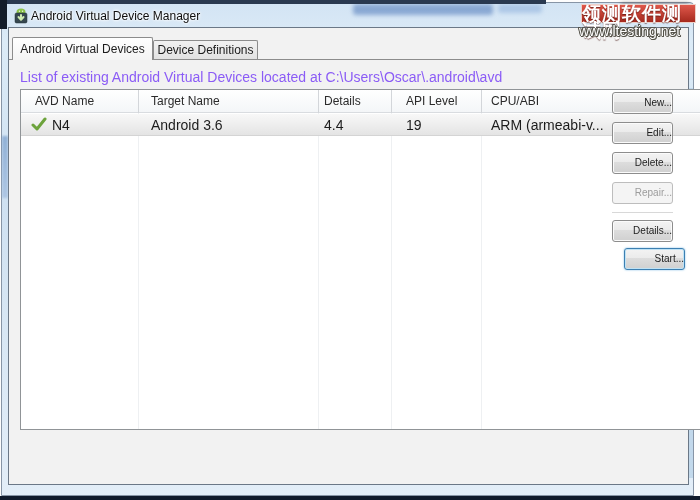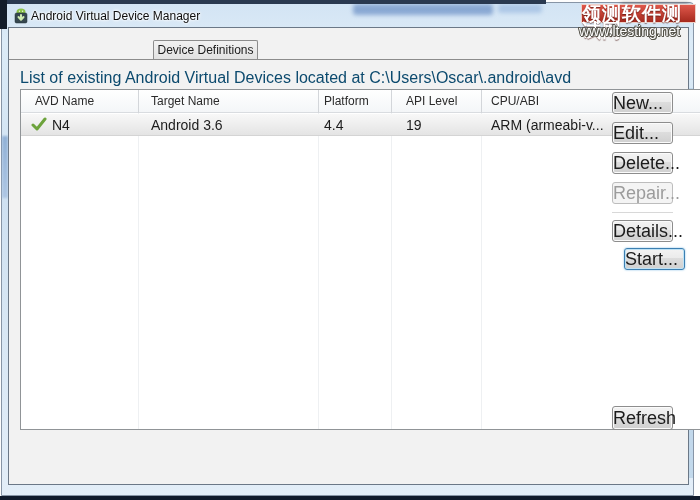--- a/index.html
+++ b/index.html
@@ -32,36 +32,36 @@
             border:1px solid #6b7887; z-index:3; }
 
   .tab { font-size:12px; text-align:center; color:#1c1c1c; border:1px solid #8c8c8c;
          border-bottom:none; border-radius:2px 2px 0 0; }
   .tab-active { left:3px; top:9px; width:141px; height:23px; line-height:22px;
                 background:linear-gradient(#ffffff,#f4f4f4); z-index:2; }
   .tab-inactive { left:144px; top:12px; width:105px; height:19px; line-height:18px;
                   background:linear-gradient(#f2f2f2,#e2e2e2); z-index:1; }
   .tab-line { left:0; top:31px; width:100%; height:1px; background:#8c8c8c; }
 
-  .desc { left:11px; top:41px; font-size:16px; color:#0c4a6e; white-space:nowrap; }
+  .desc { left:11px; top:41px; font-size:14px; color:#8b5cf6; white-space:nowrap; }
 
   
   .table { left:11px; top:61px; width:696px; height:341px; background:#fff; border:1px solid #909497; }
   .thead { left:0; top:0; width:100%; height:23px;
            background:linear-gradient(#ffffff,#f4f6f8); border-bottom:1px solid #d9dce0; }
   .hsep  { top:0; width:1px; height:23px; background:#d3d6da; }
   .bsep  { top:23px; width:1px; bottom:0; background:#eef0f2; }
   .hcell { top:4px; font-size:12px; color:#2b2b2b; white-space:nowrap; }
   .trow  { left:0; top:24px; width:100%; height:22px;
            background:linear-gradient(#f8f8f8,#e4e4e4); border-bottom:1px solid #d4d4d4; }
   .tcell { top:3px; font-size:14px; color:#1c1c1c; white-space:nowrap; }
   .row-icon { left:10px; top:3px; width:16px; height:15px; }
 
   
-  .btn { left:603px; width:61px; height:22px; font-size:18px; color:#1c1c1c; text-align:left;
+  .btn { left:603px; width:61px; height:22px; font-size:10px; color:#1c1c1c; text-align:right;
          line-height:20px; border:1px solid #8d8d8d; border-radius:3px;
          background:linear-gradient(#f3f3f3 0%, #ebebeb 45%, #dddddd 46%, #d0d0d0 100%);
          box-shadow:inset 0 0 0 1px #fbfbfb; cursor:default; }
   .btn-disabled { color:#9c9c9c; border-color:#bdbdbd; background:#f4f4f4; box-shadow:none; }
   .btn-focused  { border-color:#3c7fb1; box-shadow:inset 0 0 0 1px #bfe2f5, 0 0 2px #79b8e2;margin-left:12px; }
   .btn-sep { left:603px; top:184px; width:61px; height:1px; background:#d8d8d8; }
 
   
   .legend-line { display:flex; align-items:center; gap:6px; font-size:12px; color:#1c1c1c; white-space:nowrap; }
   .legend1 { left:13px; top:405px; }
@@ -98,39 +98,40 @@
       <circle cx="6.4" cy="3.2" r="0.6" fill="#fff"></circle>
       <circle cx="9.6" cy="3.2" r="0.6" fill="#fff"></circle>
       <rect x="2" y="5" width="12" height="10" rx="1.5" fill="#36474f" stroke="#22303a" stroke-width="0.5"></rect>
       <path d="M8 7 L8 11 M5.5 9 L8 11.8 L10.5 9" stroke="#cdeab0" stroke-width="2" fill="none" stroke-linecap="round" stroke-linejoin="round"></path>
     </svg>
     <div class="abs title-text">Android Virtual Device Manager</div>
   </div>
 
   <div class="abs client">
 
+    <div class="abs tab tab-active">Android Virtual Devices</div>
     <div class="abs tab tab-inactive">Device Definitions</div>
     <div class="abs tab-line"></div>
 
     <div class="abs desc">List of existing Android Virtual Devices located at C:\Users\Oscar\.android\avd</div>
 
     <div class="abs table">
       <div class="abs thead"></div>
       <div class="abs hsep" style="left:117px"></div>
       <div class="abs hsep" style="left:297px"></div>
       <div class="abs hsep" style="left:370px"></div>
       <div class="abs hsep" style="left:460px"></div>
       <div class="abs bsep" style="left:117px"></div>
       <div class="abs bsep" style="left:297px"></div>
       <div class="abs bsep" style="left:370px"></div>
       <div class="abs bsep" style="left:460px"></div>
 
       <div class="abs hcell" style="left:14px">AVD Name</div>
       <div class="abs hcell" style="left:130px">Target Name</div>
-      <div class="abs hcell" style="left:303px">Platform</div>
+      <div class="abs hcell" style="left:303px">Details</div>
       <div class="abs hcell" style="left:385px">API Level</div>
       <div class="abs hcell" style="left:470px">CPU/ABI</div>
 
       <div class="abs trow">
         <svg class="abs row-icon" viewBox="0 0 16 15">
           <path d="M2 8 L6 12 L14 2" stroke="#6da33c" stroke-width="3" fill="none" stroke-linecap="round" stroke-linejoin="round"></path>
         </svg>
         <div class="abs tcell" style="left:31px">N4</div>
         <div class="abs tcell" style="left:130px">Android 3.6</div>
         <div class="abs tcell" style="left:303px">4.4</div>
@@ -139,20 +140,19 @@
       </div>
     </div>
 
     <div class="abs btn" style="top:64px">New...</div>
     <div class="abs btn" style="top:94px">Edit...</div>
     <div class="abs btn" style="top:124px">Delete...</div>
     <div class="abs btn btn-disabled" style="top:154px">Repair...</div>
     <div class="abs btn-sep"></div>
     <div class="abs btn" style="top:192px">Details...</div>
     <div class="abs btn btn-focused" style="top:220px">Start...</div>
-    <div class="abs btn" style="top:378px; height:24px; line-height:22px">Refresh</div>
 
 
   </div>
 </div>
 
 <div class="abs wm-badge">领测软件测试网</div>
 <div class="abs wm-url">www.ltesting.net</div>
 
 </body></html>

